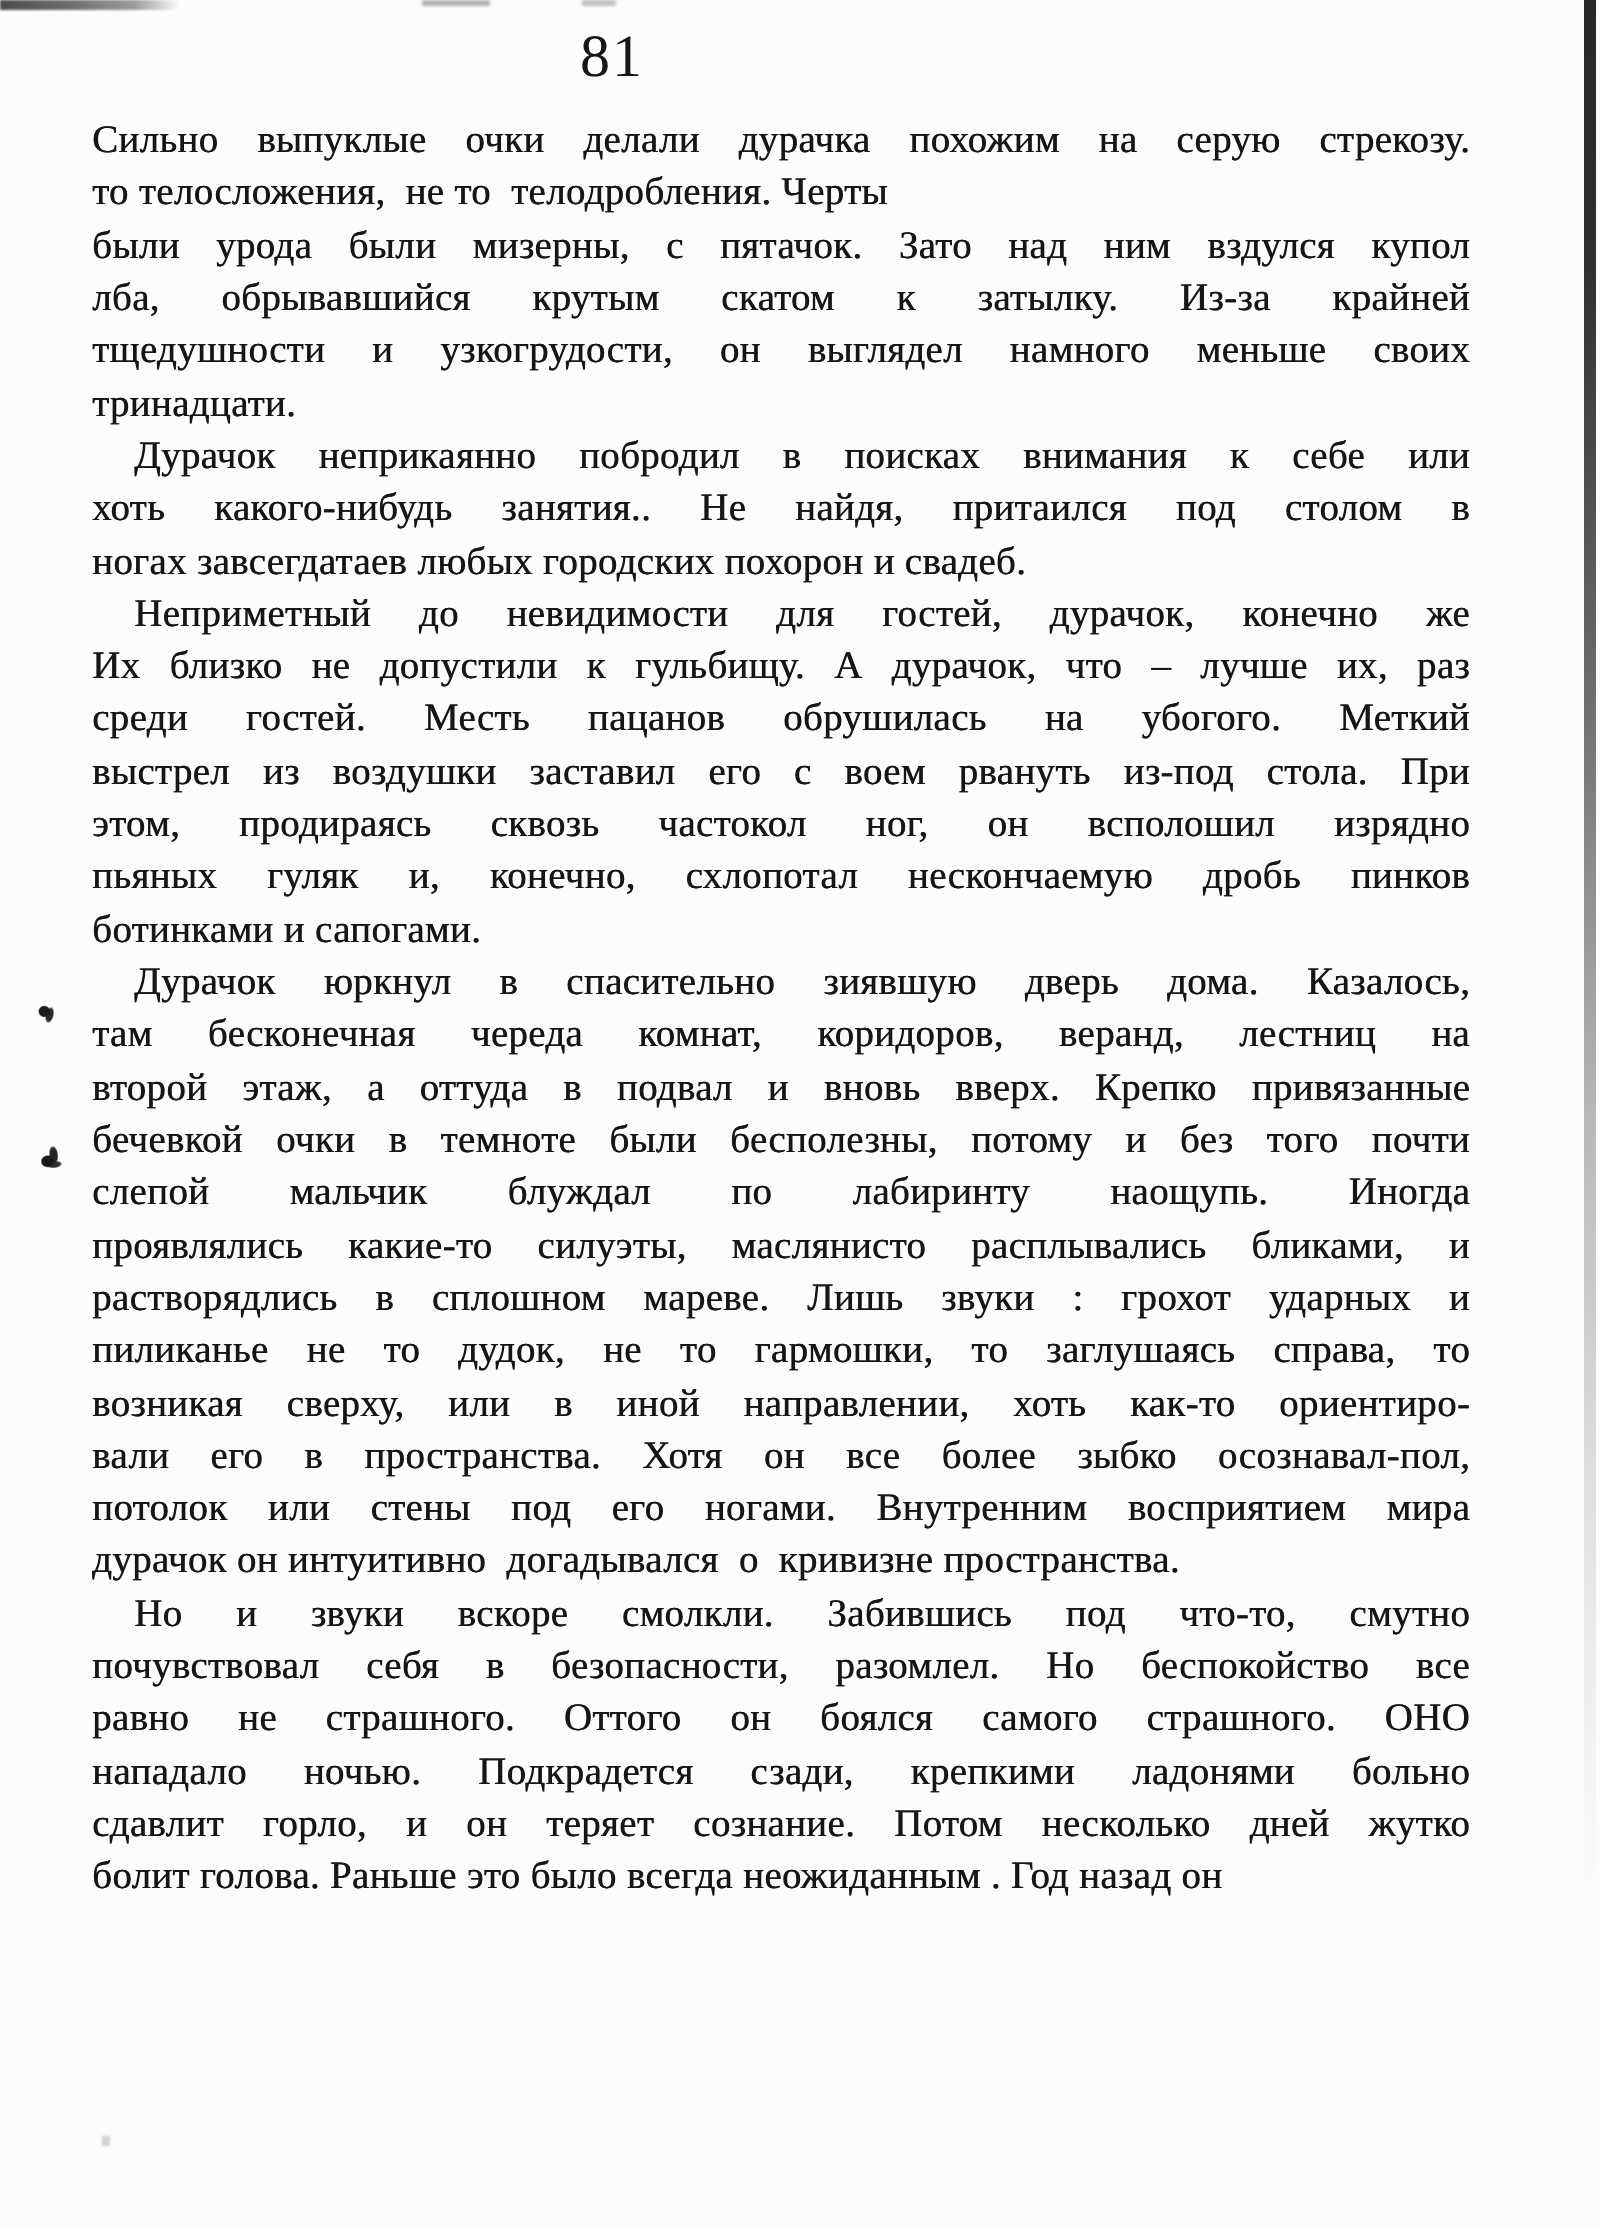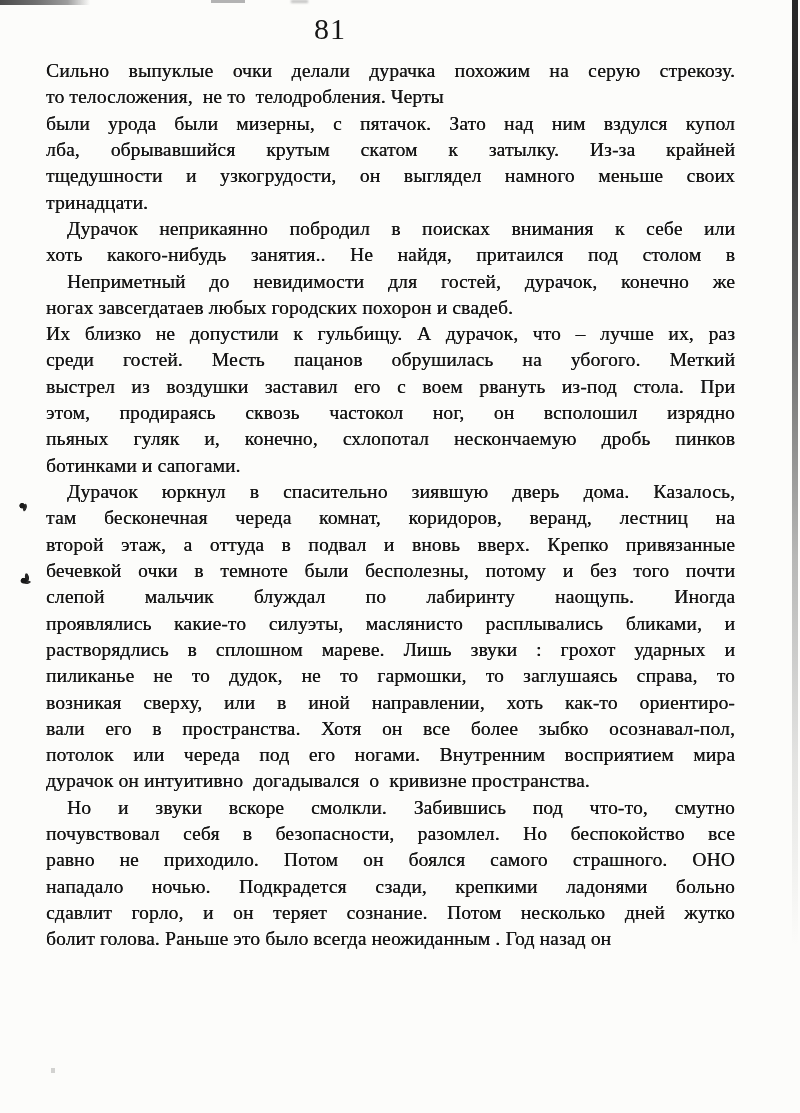--- a/index.html
+++ b/index.html
@@ -7,21 +7,21 @@
     position:relative;
     width:800px;height:1113px;
     background:#fcfcfa;
     overflow:hidden;
     font-family:"Liberation Serif", serif;
     color:#161616;
   }
   .page-number{
     position:absolute;
     left:290px;top:12px;width:56px;
-    text-align:right;
+    text-align:left;
     font-size:30px;line-height:34px;
     letter-spacing:1px;
   }
   .content{
     position:absolute;
     left:46px;top:58px;width:689px;
   }
   .line{
     font-size:19.5px;
     line-height:26.32px;
@@ -77,46 +77,46 @@
     <div class="line">Сильно выпуклые очки делали дурачка похожим  на серую стрекозу.</div>
     <div class="line short">то телосложения,  не то  телодробления. Черты</div>
 
     <div class="line">были  урода были мизерны, с пятачок. Зато над ним вздулся купол</div>
     <div class="line">лба,  обрывавшийся  крутым  скатом  к  затылку.  Из-за   крайней</div>
     <div class="line">тщедушности  и узкогрудости, он выглядел намного  меньше  своих</div>
     <div class="line short">тринадцати.</div>
 
     <div class="line indent">Дурачок  неприкаянно побродил в поисках внимания к себе  или</div>
     <div class="line">хоть  какого-нибудь  занятия..  Не  найдя,  притаился   под  столом  в</div>
+    <div class="line short">ногах завсегдатаев любых городских похорон и свадеб.</div>
+
     <div class="line indent">Неприметный  до  невидимости  для  гостей,  дурачок,  конечно  же</div>
-
-    <div class="line short">ногах завсегдатаев любых городских похорон и свадеб.</div>
     <div class="line">Их  близко не допустили к гульбищу. А дурачок, что – лучше их, раз</div>
     <div class="line">среди  гостей.   Месть  пацанов  обрушилась  на  убогого.   Меткий</div>
     <div class="line">выстрел из воздушки заставил его с воем  рвануть из-под стола. При</div>
     <div class="line">этом,  продираясь  сквозь  частокол  ног,  он  всполошил  изрядно</div>
     <div class="line">пьяных гуляк и, конечно, схлопотал  нескончаемую дробь  пинков</div>
     <div class="line short">ботинками и сапогами.</div>
 
     <div class="line indent">Дурачок юркнул в спасительно зиявшую  дверь  дома. Казалось,</div>
     <div class="line">там бесконечная  череда комнат, коридоров, веранд, лестниц  на</div>
     <div class="line">второй этаж, а оттуда в подвал и вновь вверх. Крепко привязанные</div>
     <div class="line">бечевкой очки  в темноте были бесполезны, потому  и без того почти</div>
     <div class="line">слепой  мальчик  блуждал  по  лабиринту    наощупь.  Иногда</div>
     <div class="line">проявлялись какие-то силуэты, маслянисто расплывались бликами, и</div>
     <div class="line">растворядлись в сплошном мареве. Лишь звуки : грохот  ударных  и</div>
     <div class="line">пиликанье  не то дудок, не то гармошки, то заглушаясь справа, то</div>
     <div class="line">возникая  сверху,  или  в  иной  направлении,  хоть  как-то  ориентиро-</div>
     <div class="line">вали его  в пространства. Хотя он все более зыбко осознавал-пол,</div>
-    <div class="line">потолок или череда под его ногами. Внутренним восприятием  мира</div>
+    <div class="line">потолок или стены под его ногами. Внутренним восприятием  мира</div>
     <div class="line short">дурачок он интуитивно  догадывался  о  кривизне пространства.</div>
 
     <div class="line indent">Но  и  звуки  вскоре  смолкли.  Забившись  под  что-то,  смутно</div>
     <div class="line">почувствовал  себя в безопасности, разомлел. Но беспокойство все</div>
-    <div class="line">равно не приходило. Потом  он боялся  самого страшного. ОНО</div>
+    <div class="line">равно не страшного. Оттого  он боялся  самого страшного. ОНО</div>
     <div class="line">нападало ночью. Подкрадется сзади, крепкими ладонями   больно</div>
     <div class="line">сдавлит горло, и он теряет сознание. Потом несколько дней жутко</div>
     <div class="line short">болит голова. Раньше это было всегда неожиданным . Год назад он</div>
   </div>
 
   <div class="smudge s1"></div>
   <div class="smudge s2"></div>
   <div class="smudge s3"></div>
   <div class="smudge s4"></div>
   <div class="edge-right"></div>

